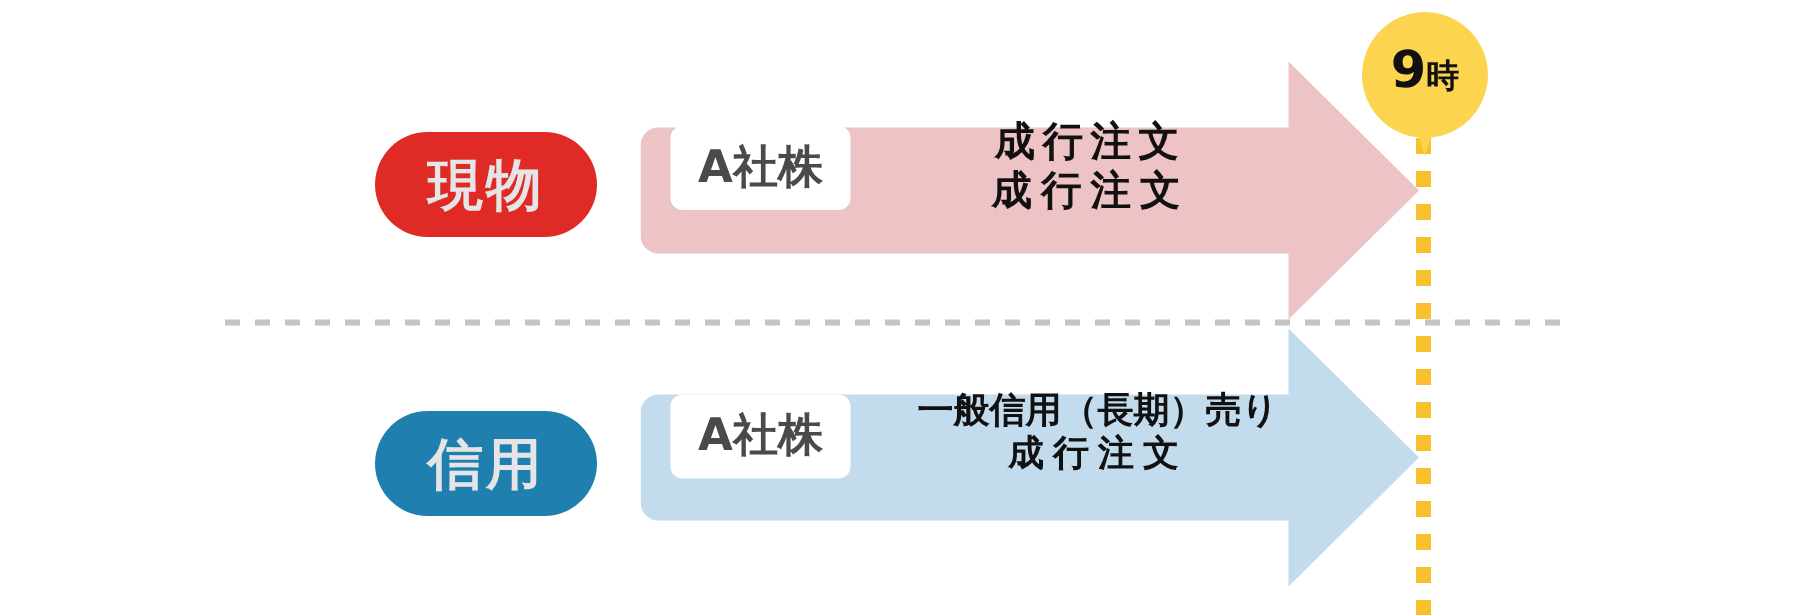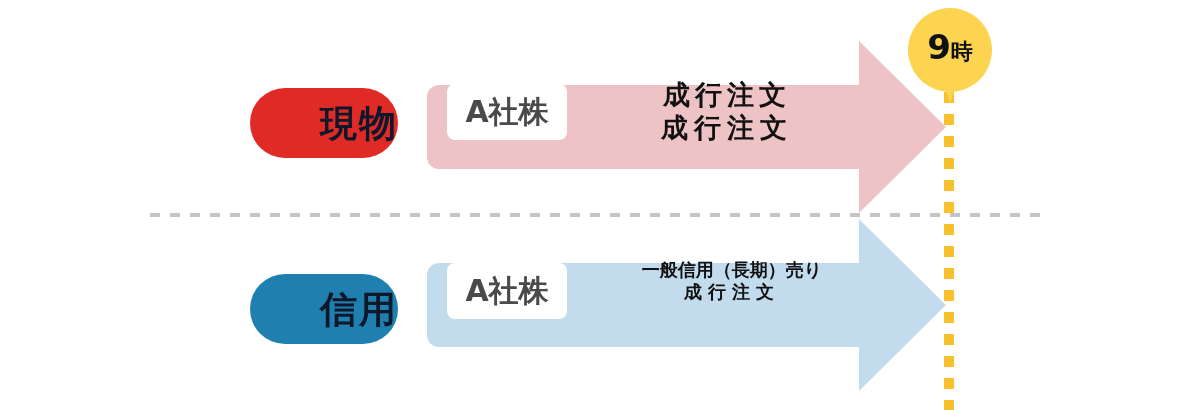--- a/index.html
+++ b/index.html
@@ -16,23 +16,23 @@
     height: 410px;
     background: #ffffff;
     overflow: hidden;
   }
 
   
   .pill {
     position: absolute;
     display: flex;
     align-items: center;
-    justify-content: flex-end;
+    justify-content: center;
     border-radius: 40px;
-    color: #0f172a;
+    color: #e5e5e5;
     font-weight: 700;
     letter-spacing: 2px;
     font-size: 37px;
     line-height: 1;
     user-select: none;
   }
   .pill-spot {
     left: 250px;
     top: 88px;
     width: 148px;
@@ -112,21 +112,21 @@
     left: 150px;
     top: 42px;
     width: 300px;
     font-size: 27px;
     letter-spacing: 5px;
   }
   .order-bottom {
     left: 140px;
     top: 44px;
     width: 330px;
-    font-size: 18px;
+    font-size: 24px;
   }
   .order-line-1 { display: block; }
   .order-line-2 { display: block; letter-spacing: 6px; }
   .order-bottom .order-line-1 { letter-spacing: 0px; }
 
   
   .divider {
     position: absolute;
     left: 150px;
     top: 213px;

